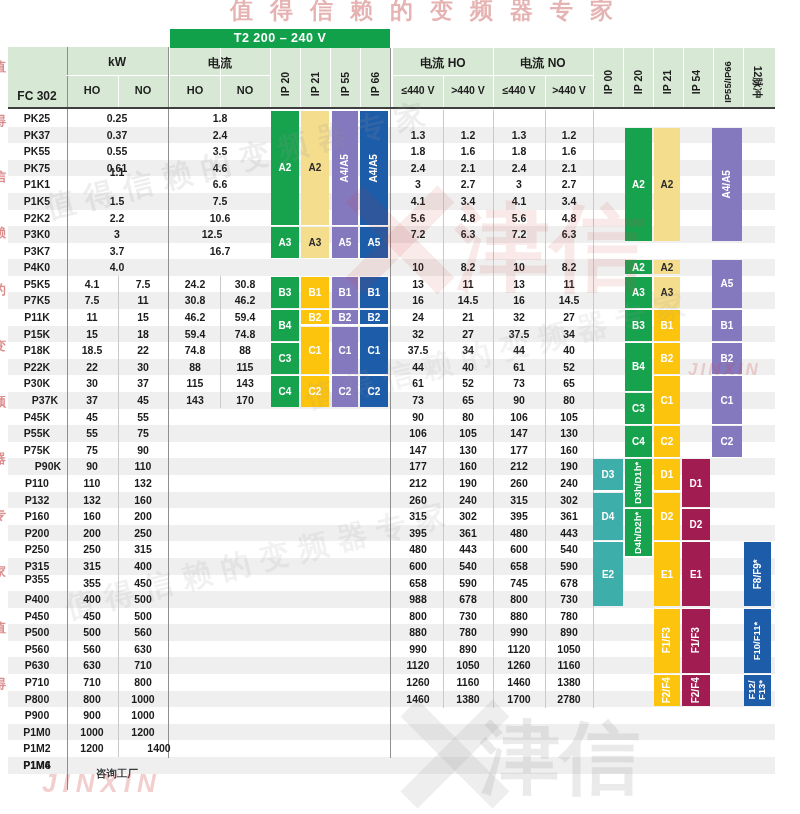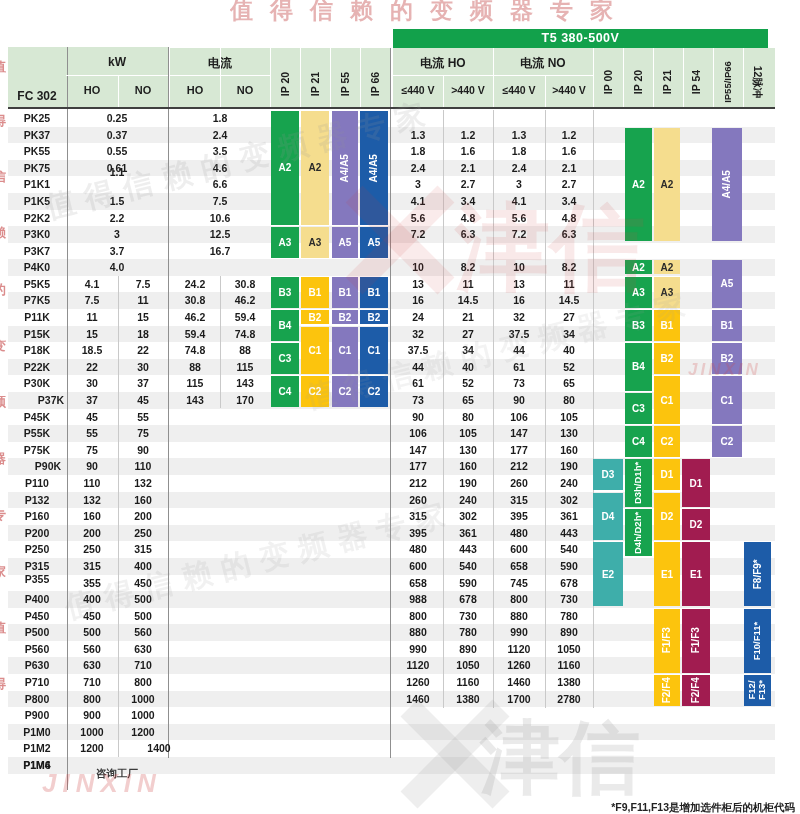--- a/index.html
+++ b/index.html
@@ -19,21 +19,21 @@
   .rotcw{transform:translate(-50%,-50%) rotate(90deg) !important;}
   .rotspan{white-space:pre-line;text-align:center;line-height:1.05;transform:rotate(-90deg);}
   .wm{position:absolute;pointer-events:none;white-space:nowrap;}
   .note{position:absolute;font-weight:600;font-size:10.5px;color:#222;}
 </style>
 </head>
 <body>
 
 <div id="page">
 
-  <div class="bar" style="left:393px;top:29px;width:375px;">T5 380-500V</div>
+  <div class="bar" style="left:170px;top:29px;width:220px;">T2 200 – 240 V</div>
 
   <div class="hblock" style="left:8px;top:47px;width:160px;height:61px;"></div>
   <div class="hblock" style="left:170px;top:48px;width:220px;height:60px;"></div>
   <div class="hblock" style="left:393px;top:48px;width:382px;height:60px;"></div>
 
   <div class="hd" style="left:8px;top:89px;width:58px;">FC 302</div>
   <div class="hd" style="left:66px;top:55px;width:102px;">kW</div>
   <div class="sub" style="left:66px;top:84px;width:52px;">HO</div>
   <div class="sub" style="left:118px;top:84px;width:50px;">NO</div>
   <div class="hd" style="left:170px;top:55px;width:100px;">电流</div>
@@ -139,21 +139,21 @@
       <div class="v" style="left: 545px; top: 192.95px; width: 48px;">3.4</div>
       <div class="v model" style="left: 8px; top: 209.54px; width: 58px;">P2K2</div>
       <div class="v" style="left: 66px; top: 209.54px; width: 102px;">2.2</div>
       <div class="v" style="left: 170px; top: 209.54px; width: 100px;">10.6</div>
       <div class="v" style="left: 393px; top: 209.54px; width: 50px;">5.6</div>
       <div class="v" style="left: 443px; top: 209.54px; width: 50px;">4.8</div>
       <div class="v" style="left: 493px; top: 209.54px; width: 52px;">5.6</div>
       <div class="v" style="left: 545px; top: 209.54px; width: 48px;">4.8</div>
       <div class="v model" style="left: 8px; top: 226.13px; width: 58px;">P3K0</div>
       <div class="v" style="left: 66px; top: 226.13px; width: 102px;">3</div>
-      <div class="v" style="left: 170px; top: 226.13px; width: 100px;">12.5</div>
+      <div class="v" style="left: 162px; top: 226.13px; width: 100px;">12.5</div>
       <div class="v" style="left: 393px; top: 226.13px; width: 50px;">7.2</div>
       <div class="v" style="left: 443px; top: 226.13px; width: 50px;">6.3</div>
       <div class="v" style="left: 493px; top: 226.13px; width: 52px;">7.2</div>
       <div class="v" style="left: 545px; top: 226.13px; width: 48px;">6.3</div>
       <div class="v model" style="left: 8px; top: 242.72px; width: 58px;">P3K7</div>
       <div class="v" style="left: 66px; top: 242.72px; width: 102px;">3.7</div>
       <div class="v" style="left: 170px; top: 242.72px; width: 100px;">16.7</div>
       <div class="v model" style="left: 8px; top: 259.31px; width: 58px;">P4K0</div>
       <div class="v" style="left: 66px; top: 259.31px; width: 102px;">4.0</div>
       <div class="v" style="left: 393px; top: 259.31px; width: 50px;">10</div>
@@ -216,21 +216,21 @@
       <div class="v" style="left: 545px; top: 358.85px; width: 48px;">52</div>
       <div class="v model" style="left: 8px; top: 375.44px; width: 58px;">P30K</div>
       <div class="v" style="left: 66px; top: 375.44px; width: 52px;">30</div>
       <div class="v" style="left: 118px; top: 375.44px; width: 50px;">37</div>
       <div class="v" style="left: 170px; top: 375.44px; width: 50px;">115</div>
       <div class="v" style="left: 220px; top: 375.44px; width: 50px;">143</div>
       <div class="v" style="left: 393px; top: 375.44px; width: 50px;">61</div>
       <div class="v" style="left: 443px; top: 375.44px; width: 50px;">52</div>
       <div class="v" style="left: 493px; top: 375.44px; width: 52px;">73</div>
       <div class="v" style="left: 545px; top: 375.44px; width: 48px;">65</div>
-      <div class="v model" style="left: 8px; top: 392.03px; width: 74px; padding-left: 6px;">P37K</div>
+      <div class="v model" style="left: 8px; top: 392.03px; width: 74px;">P37K</div>
       <div class="v" style="left: 66px; top: 392.03px; width: 52px;">37</div>
       <div class="v" style="left: 118px; top: 392.03px; width: 50px;">45</div>
       <div class="v" style="left: 170px; top: 392.03px; width: 50px;">143</div>
       <div class="v" style="left: 220px; top: 392.03px; width: 50px;">170</div>
       <div class="v" style="left: 393px; top: 392.03px; width: 50px;">73</div>
       <div class="v" style="left: 443px; top: 392.03px; width: 50px;">65</div>
       <div class="v" style="left: 493px; top: 392.03px; width: 52px;">90</div>
       <div class="v" style="left: 545px; top: 392.03px; width: 48px;">80</div>
       <div class="v model" style="left: 8px; top: 408.62px; width: 58px;">P45K</div>
       <div class="v" style="left: 66px; top: 408.62px; width: 52px;">45</div>
@@ -466,21 +466,20 @@
       <div class="rotlab" style="left: 375px; top: 84px;">IP 66</div>
       <div class="rotlab" style="left: 608px; top: 82px;">IP 00</div>
       <div class="rotlab" style="left: 638px; top: 82px;">IP 20</div>
       <div class="rotlab" style="left: 667px; top: 82px;">IP 21</div>
       <div class="rotlab" style="left: 696px; top: 82px;">IP 54</div>
       <div class="rotlab" style="left: 727px; top: 82px; font-size: 9.5px;">IP55/IP66</div>
       <div class="rotlab rotcw" style="left: 757px; top: 82px;">12脉冲</div>
     </div>
 
   <div class="v" style="left:66px;top:765px;width:102px;font-weight:600;color:#3a3a3a;">咨询工厂</div>
-  <div class="note" style="left:395px;top:801px;width:400px;text-align:right;">*F9,F11,F13是增加选件柜后的机柜代码</div>
 
   <div id="wms">
       <div class="wm" style="left: 230px; top: -5px; width: 566px; overflow: hidden; font-size: 23px; font-weight: 700; letter-spacing: 17px; color: rgba(190, 55, 55, 0.38);">值得信赖的变频器专家</div>
       <div class="wm" style="left: 40px; top: 140px; font-size: 30px; font-weight: 700; letter-spacing: 10px; color: rgba(150, 150, 150, 0.16); transform: rotate(-14deg);">值得信赖的变频器专家</div>
       <div class="wm" style="left: 60px; top: 540px; font-size: 30px; font-weight: 700; letter-spacing: 10px; color: rgba(150, 150, 150, 0.13); transform: rotate(-14deg);">值得信赖的变频器专家</div>
       <div class="wm" style="left: 300px; top: 330px; font-size: 30px; font-weight: 700; letter-spacing: 10px; color: rgba(160, 160, 160, 0.12); transform: rotate(-14deg);">值得信赖的变频器专家</div>
       <div class="wm" style="left: 335px; top: 228px; width: 130px; height: 24px; background: rgba(210, 60, 60, 0.1); transform: rotate(45deg);"></div>
       <div class="wm" style="left: 335px; top: 228px; width: 130px; height: 24px; background: rgba(210, 60, 60, 0.1); transform: rotate(-45deg);"></div>
       <div class="wm" style="left: 390px; top: 742px; width: 130px; height: 24px; background: rgba(160, 160, 160, 0.18); transform: rotate(45deg);"></div>
       <div class="wm" style="left: 390px; top: 742px; width: 130px; height: 24px; background: rgba(160, 160, 160, 0.18); transform: rotate(-45deg);"></div>

